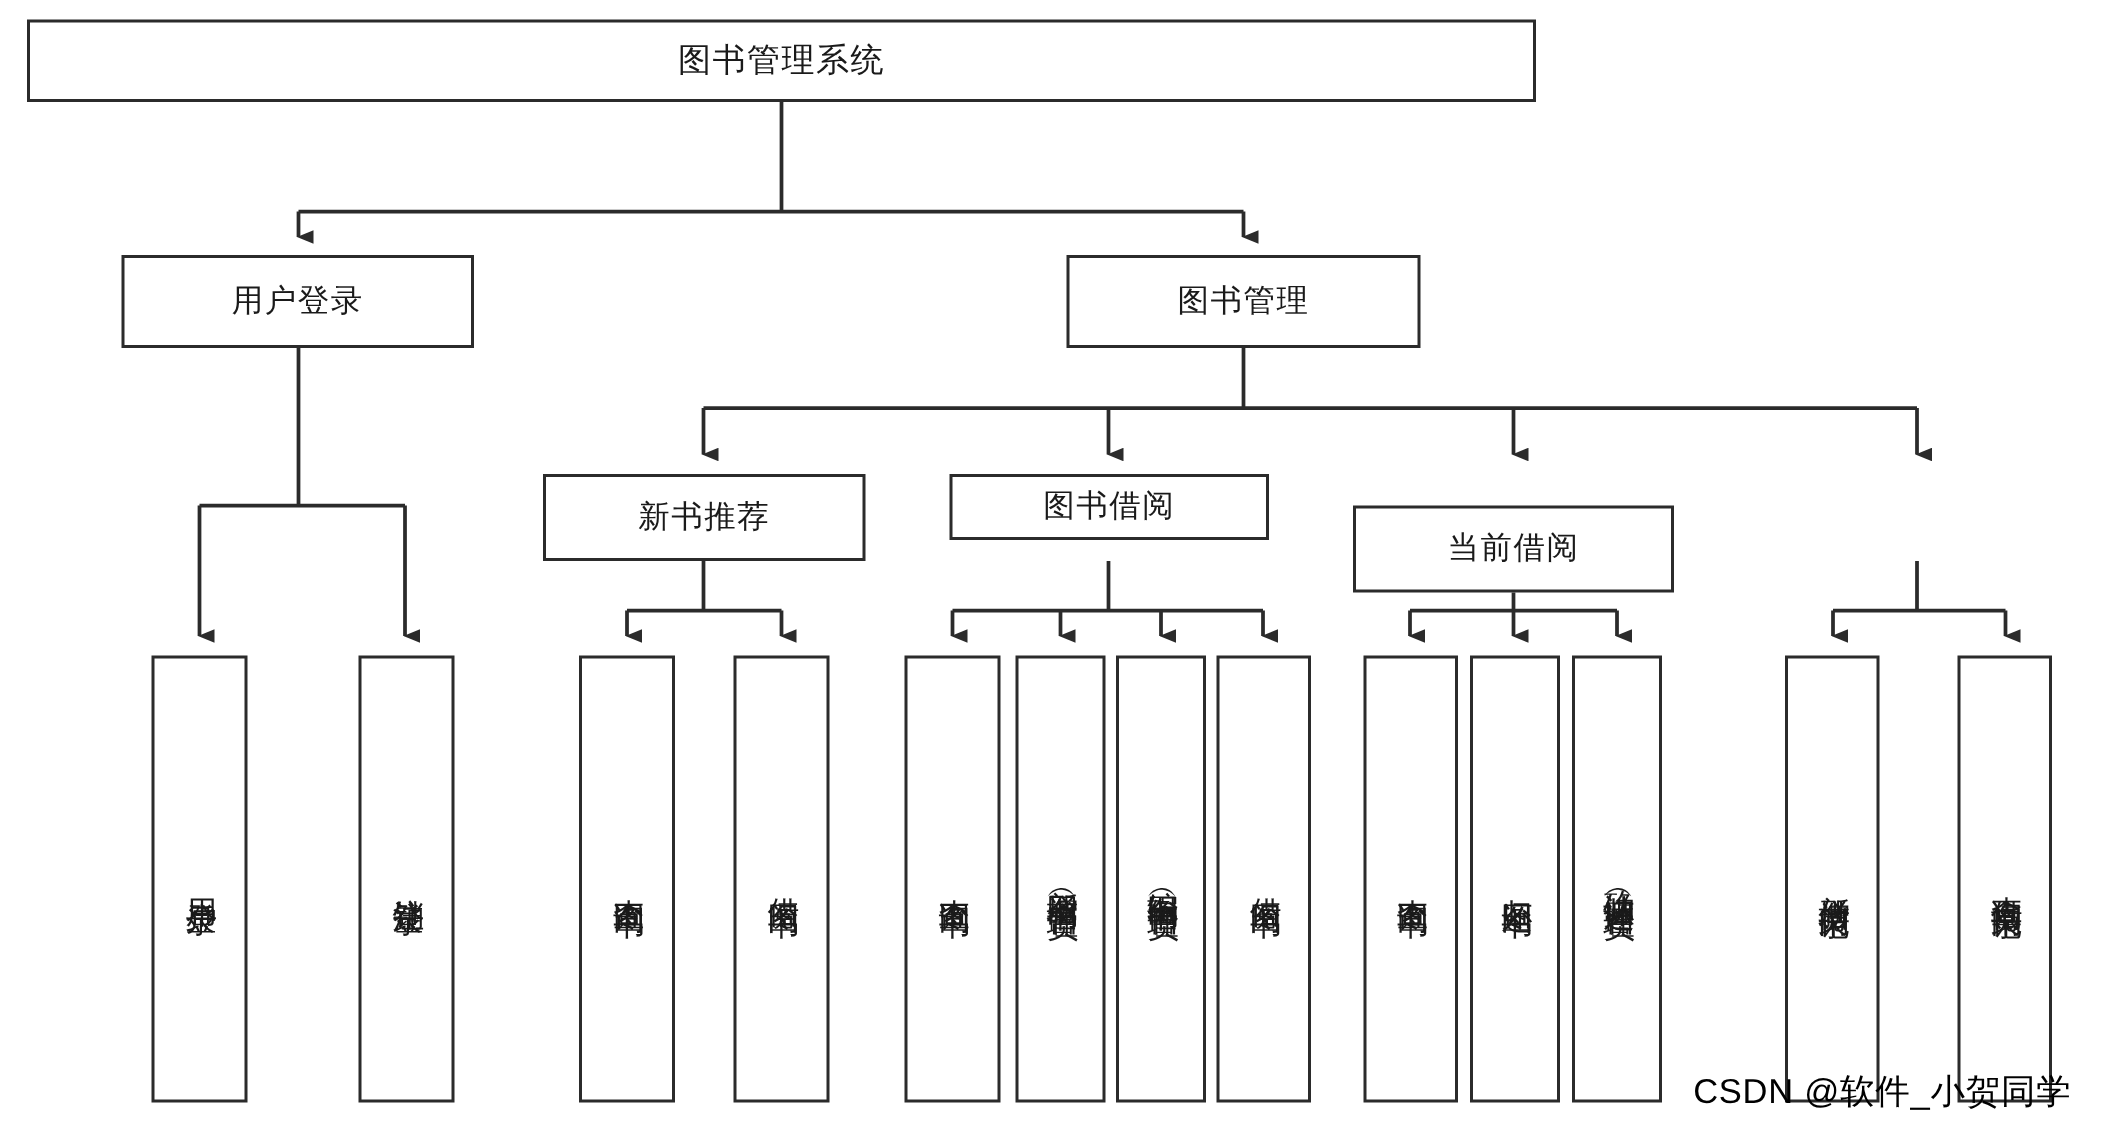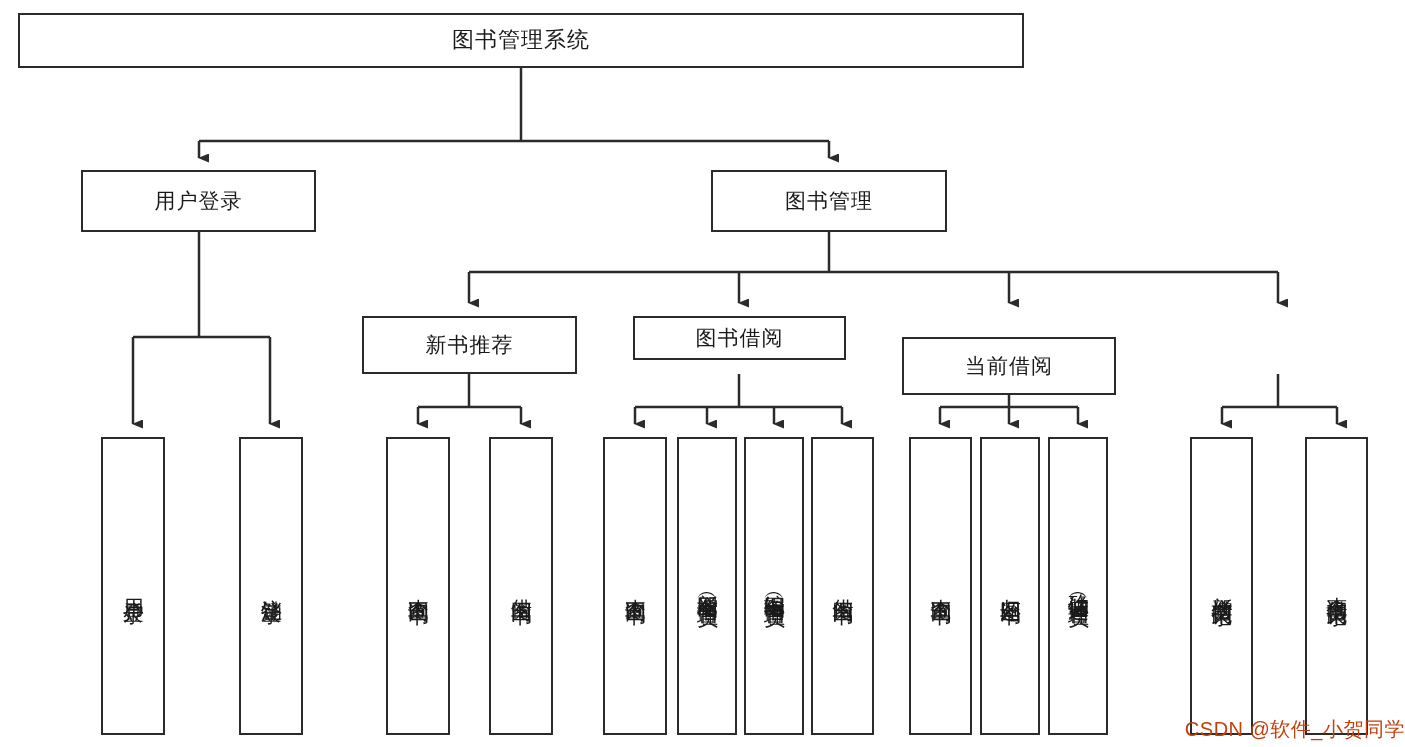--- a/index.html
+++ b/index.html
@@ -58,24 +58,24 @@
   .node-label {
     display: block;
     text-align: center;
     white-space: pre-line;
   }
   #root-node {
     font-size: 22px;
   }
   #watermark {
     position: absolute;
-    right: 0;
+    right: 24px;
     bottom: 4px;
-    font-size: 20px;
-    color: #c2410c;
+    font-size: 23px;
+    color: #000000;
     letter-spacing: 0.5px;
     user-select: none;
     white-space: nowrap;
   }
 </style>
 </head>
 <body>
 
 <div id="diagram-root">
 

